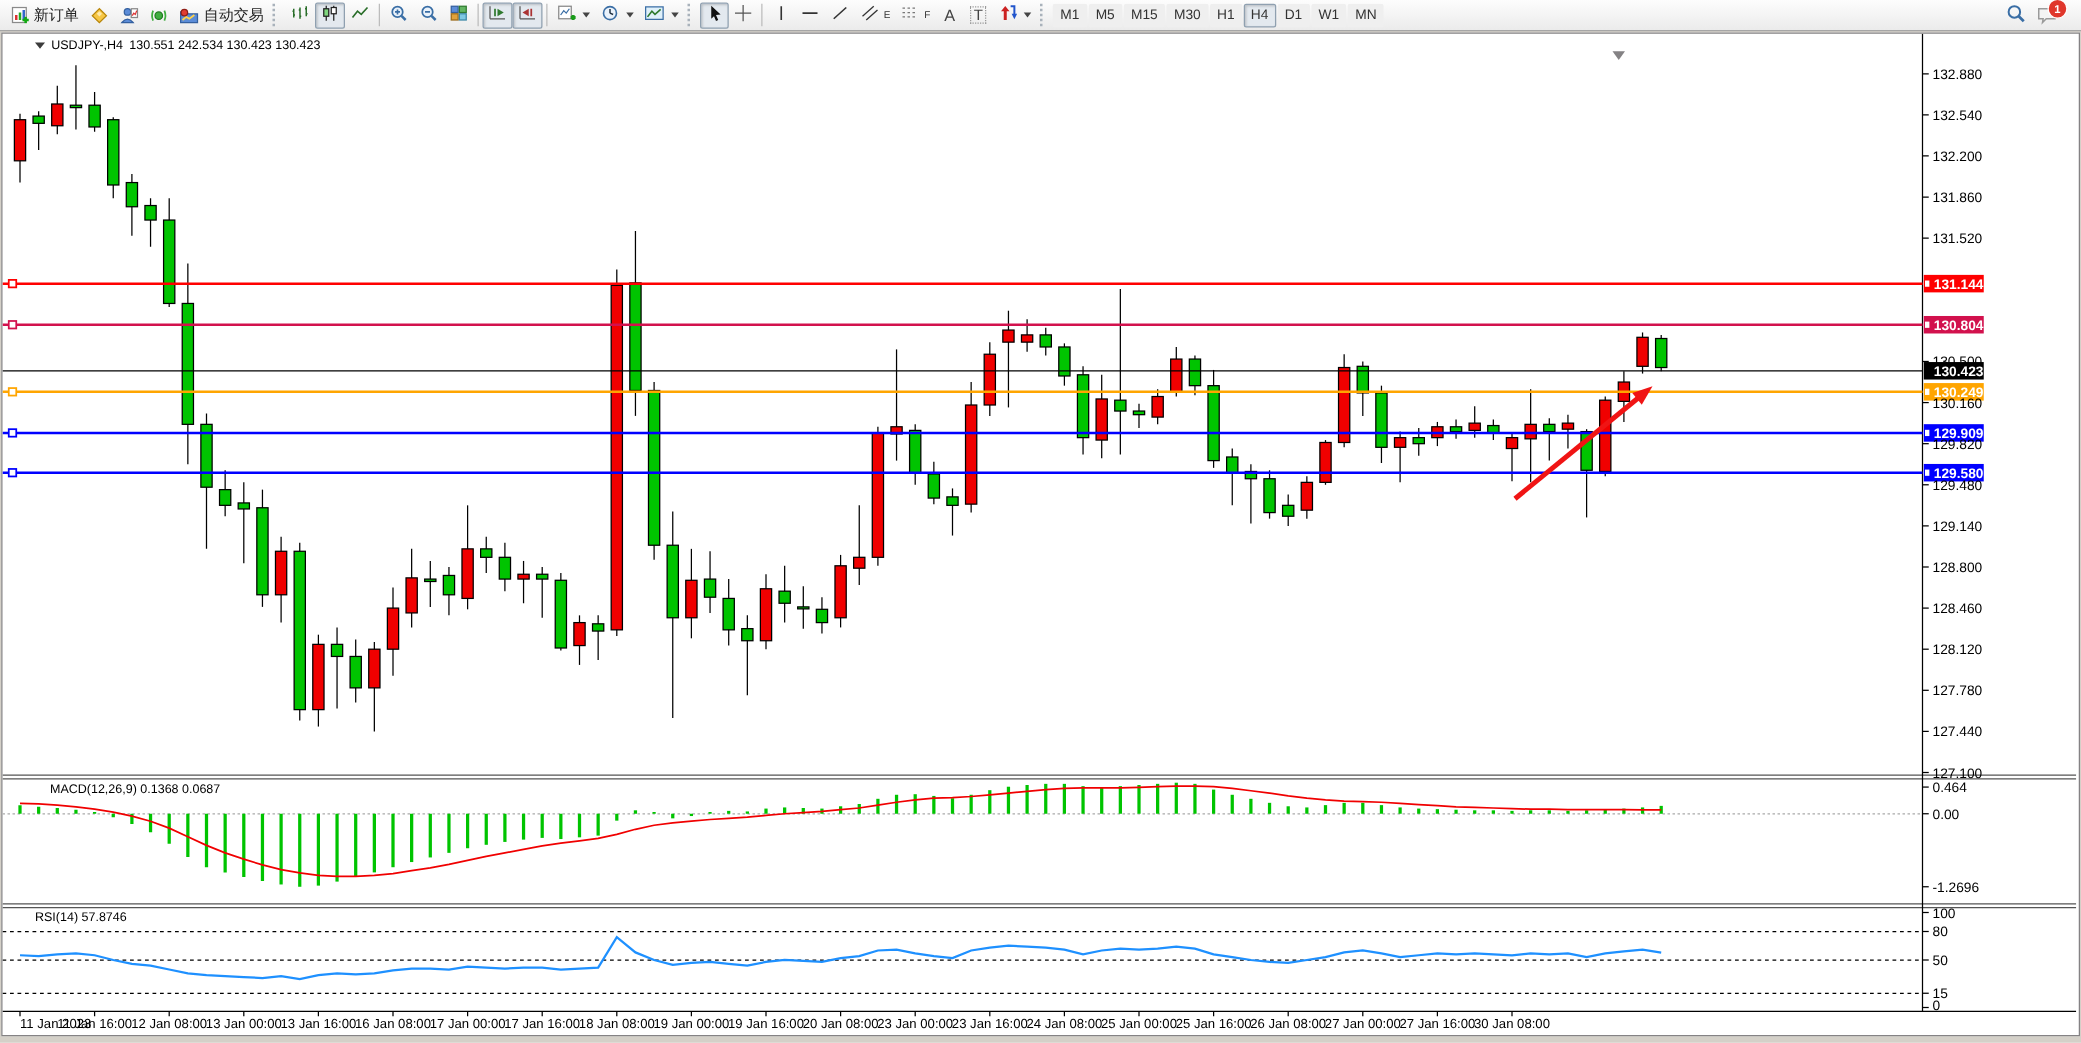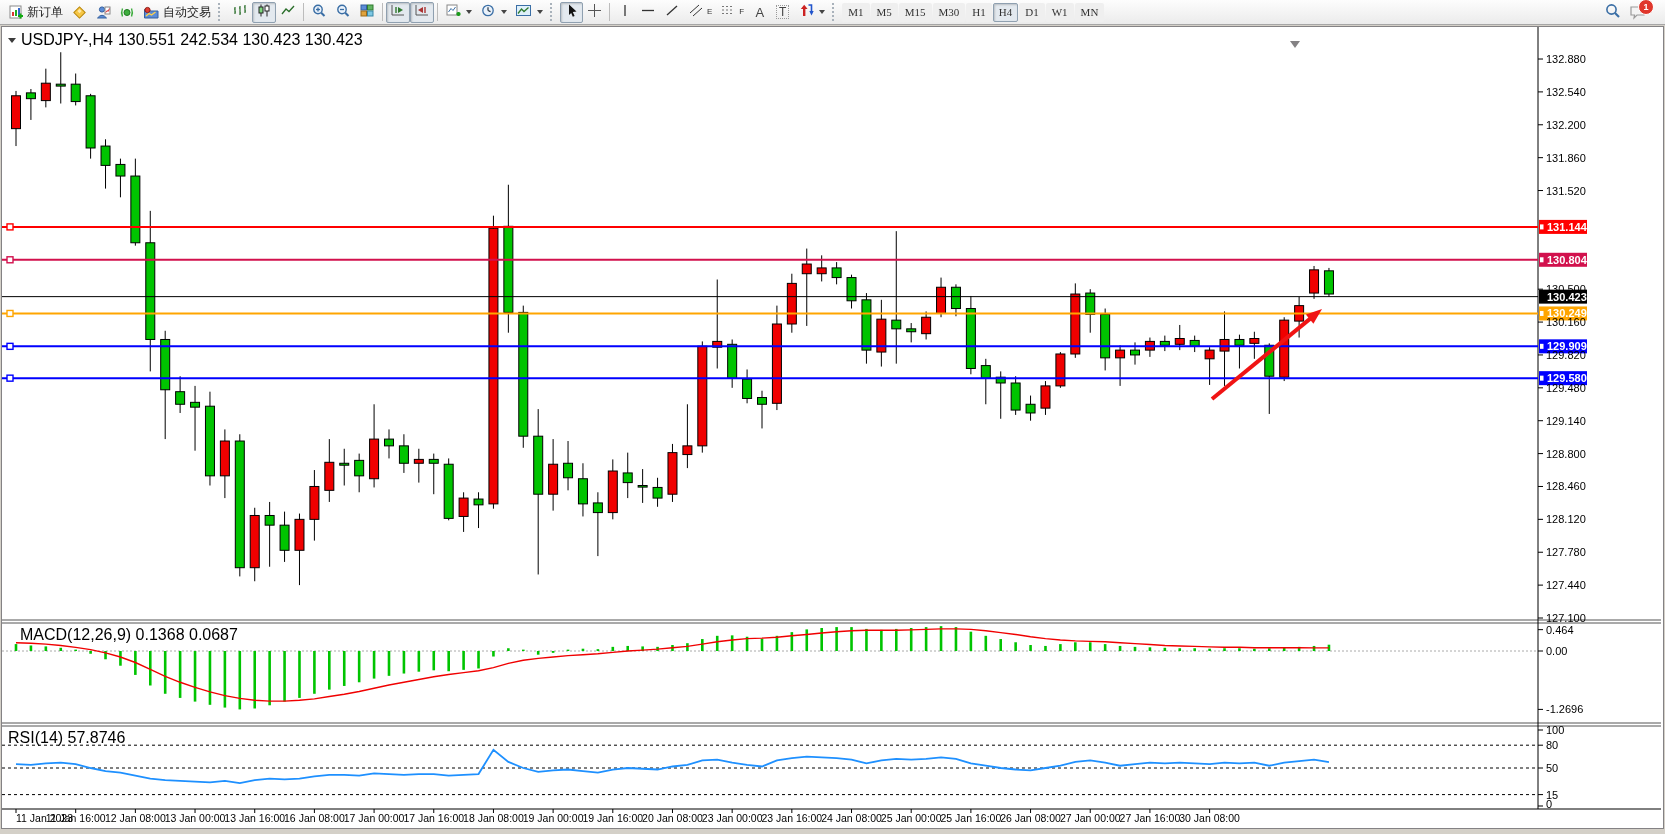--- a/index.html
+++ b/index.html
@@ -1,31 +1,31 @@
 <!DOCTYPE html>
 <html><head>
 <meta charset="utf-8">
 <style>
   html,body{margin:0;padding:0;}
   body{width:1665px;height:834px;overflow:hidden;background:#d4d0c8;font-family:"Liberation Sans",sans-serif;}
   .toolbar{position:absolute;top:0;left:0;width:1665px;height:25px;background:linear-gradient(#fdfdfd,#ebebeb);border-bottom:1px solid #a6a6a6;display:flex;align-items:center;padding:0 4px;box-sizing:border-box;z-index:10;}
   .tb{height:21px;min-width:23px;display:flex;align-items:center;justify-content:center;gap:3px;background:transparent;border:1px solid transparent;padding:0 3px;font-size:12px;color:#222;border-radius:2px;cursor:default;}
   .tb.active{background:#e3e9ef;border:1px solid #8fa0b0;box-shadow:inset 1px 1px 2px rgba(0,0,0,.18);}
-  .tf{height:19px;padding:0 5px;font-size:11px;color:#333;border:1px solid transparent;display:flex;align-items:center;border-radius:2px;font-family:Liberation Serif, serif;}
+  .tf{height:19px;padding:0 5px;font-size:11px;color:#333;border:1px solid transparent;display:flex;align-items:center;border-radius:2px;}
   .tf.active{background:#e3e9ef;border:1px solid #8fa0b0;box-shadow:inset 1px 1px 2px rgba(0,0,0,.18);}
   .caret{width:0;height:0;border-left:3px solid transparent;border-right:3px solid transparent;border-top:4px solid #444;margin-left:2px;}
   .sep{width:1px;height:18px;background:#bcbcbc;margin:0 3px;}
   .grip{width:3px;height:18px;border-left:2px dotted #a9b2bb;margin:0 5px 0 3px;}
   .spacer{flex:1;}
   .glyph{font-size:12px;color:#333;line-height:1;}
   .iconbox{position:relative;display:flex;align-items:center;justify-content:center;}
   .badge{position:absolute;top:-5px;right:-7px;background:#e0372c;color:#fff;border-radius:50%;width:14px;height:14px;font-size:9px;line-height:14px;text-align:center;font-weight:bold;border:1px solid #fff;}
   .workspace{position:absolute;top:25px;left:0;width:1665px;height:809px;background:#d4d0c8;}
   .chart-window{position:absolute;left:1px;top:1px;width:1661px;height:801px;background:#ffffff;border:1px solid #848284;}
-  .ch-label{position:absolute;font-size:16px;color:#000;z-index:5;white-space:pre;}
+  .ch-label{position:absolute;font-size:10px;color:#000;z-index:5;white-space:pre;margin-left:20px;}
   .title-label{top:4px;left:6px;display:flex;align-items:center;gap:5px;}
   .dd-tri{width:0;height:0;border-left:4px solid transparent;border-right:4px solid transparent;border-top:5px solid #3c3c3c;display:inline-block;}
   .macd-label{top:599px;left:18px;}
   .rsi-label{top:702px;left:6px;}
   #chart{position:absolute;left:0;top:0;}
 </style>
 </head>
 <body>
 
 <div class="toolbar">

